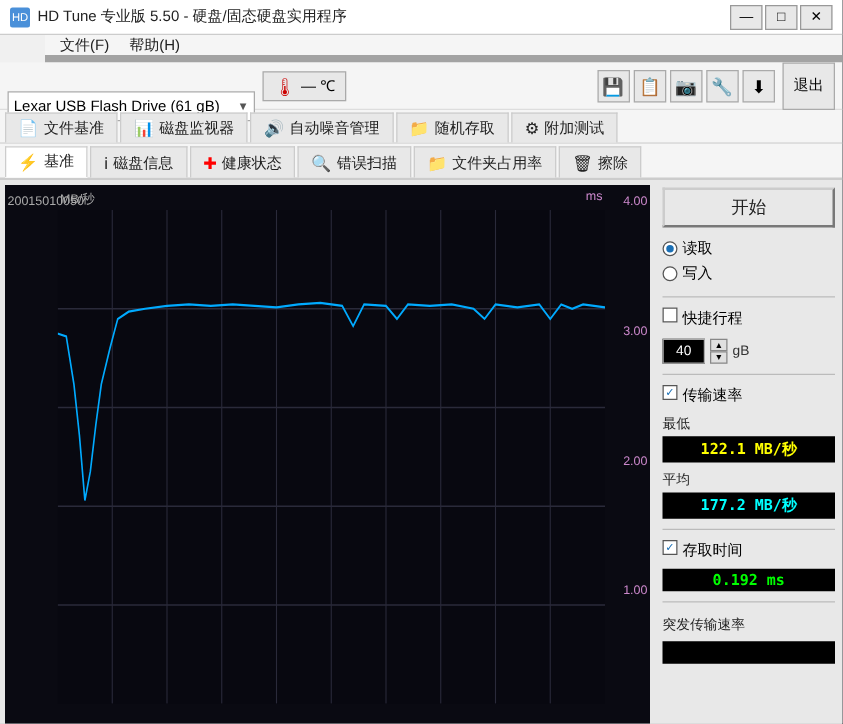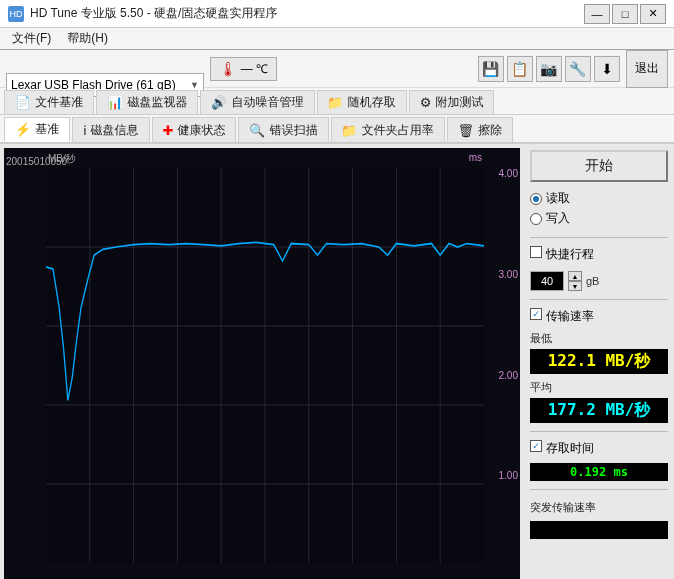--- a/index.html
+++ b/index.html
@@ -6,21 +6,21 @@
     body { width: 674px; height: 579px; font-family: 'Microsoft YaHei', SimSun, sans-serif; font-size: 12px; background: #f0f0f0; overflow: hidden; }
     
     
     .titlebar { background: #fff; border-bottom: 1px solid #ccc; display: flex; align-items: center; justify-content: space-between; padding: 4px 8px; height: 28px; }
     .titlebar-left { display: flex; align-items: center; gap: 6px; font-size: 12px; color: #222; }
     .titlebar-icon { width: 16px; height: 16px; background: #4a90d9; border-radius: 2px; display: flex; align-items: center; justify-content: center; color: white; font-size: 9px; }
     .titlebar-controls { display: flex; gap: 2px; }
     .titlebar-btn { width: 26px; height: 20px; border: 1px solid #999; background: #e8e8e8; cursor: pointer; font-size: 11px; display: flex; align-items: center; justify-content: center; }
 
     
-    .menubar { background: #f5f5f5; border-bottom: 1px solid #a3a3a3; display: flex; align-items: center; padding: 2px 4px; height: 22px; }
+    .menubar { background: #f5f5f5; border-bottom: 6px solid #a3a3a3; display: flex; align-items: center; padding: 2px 4px; height: 22px; margin-left: 36px; }
     .menu-item { padding: 2px 8px; cursor: pointer; font-size: 12px; color: #222; }
 
     
     .toolbar { background: #f5f5f5; border-bottom: 1px solid #ddd; display: flex; align-items: center; padding: 4px 6px; height: 38px; gap: 6px; }
     .device-select { display: flex; align-items: center; gap: 4px; }
     .device-dropdown { height: 24px; border: 1px solid #aaa; background: white; font-size: 12px; padding: 0 4px; width: 198px; display: flex; align-items: center; justify-content: space-between; cursor: pointer; margin-top: 32px; }
     .device-dropdown-arrow { font-size: 9px; color: #555; }
     .temp-btn { height: 24px; border: 1px solid #aaa; background: #e8e8e8; padding: 0 8px; display: flex; align-items: center; gap: 4px; cursor: pointer; font-size: 12px; }
     .temp-icon { color: #cc0000; font-size: 14px; }
     .toolbar-icons { display: flex; gap: 3px; margin-left: auto; }
@@ -33,21 +33,21 @@
     .tab { display: flex; align-items: center; gap: 4px; padding: 3px 10px; border: 1px solid #ccc; border-bottom: none; background: #e8e8e8; cursor: pointer; font-size: 12px; color: #222; }
     .tab.active { background: white; border-bottom: 1px solid white; z-index: 1; }
     .tab-icon { font-size: 13px; }
 
     
     .main { display: flex; background: #e8e8e8; height: calc(579px - 28px - 22px - 38px - 26px - 26px); }
 
     
     .chart-area { flex: 1; background: #0a0a12; margin: 4px; position: relative; min-width: 0; }
     .chart-axis-y-left { position: absolute; left: 0; top: 0; bottom: 0; width: 42px; display: flex; flex-direction: row; justify-content: space-between; padding: 8px 2px; }
-    .chart-axis-y-right { position: absolute; right: 0; top: 12px; bottom: 0; width: 36px; display: flex; flex-direction: column; justify-content: space-between; padding: 8px 2px; text-align: right; }
+    .chart-axis-y-right { position: absolute; right: 0; top: 0; bottom: 0; width: 36px; display: flex; flex-direction: column; justify-content: space-between; padding: 8px 2px; text-align: right; }
     .axis-label { font-size: 10px; color: #aaa; }
     .axis-label-right { font-size: 10px; color: #cc88cc; text-align: right; }
     .chart-title-left { position: absolute; top: 4px; left: 44px; font-size: 10px; color: #aaa; }
     .chart-title-right { position: absolute; top: 4px; right: 38px; font-size: 10px; color: #cc88cc; }
     .chart-inner { position: absolute; left: 42px; right: 36px; top: 20px; bottom: 16px; overflow: hidden; }
 
     
     .right-panel { width: 150px; padding: 6px; display: flex; flex-direction: column; gap: 6px; }
     .start-btn { width: 100%; height: 32px; background: #e8e8e8; border: 2px outset #ccc; font-size: 14px; cursor: pointer; font-family: 'Microsoft YaHei', sans-serif; color: #222; }
     .radio-group { display: flex; flex-direction: column; gap: 3px; padding: 2px 0; }
@@ -56,21 +56,21 @@
     .radio-dot { width: 6px; height: 6px; border-radius: 50%; background: #1a6fb5; }
     .checkbox-item { display: flex; align-items: flex-start; gap: 4px; font-size: 12px; cursor: pointer; }
     .checkbox-box { width: 12px; height: 12px; border: 1px solid #555; background: white; display: flex; align-items: center; justify-content: center; font-size: 9px; color: #1a6fb5; }
     .spinner-group { display: flex; align-items: center; gap: 4px; margin-top: 2px; }
     .spinner-input { width: 34px; height: 20px; border: 1px solid #aaa; background: black; color: white; font-size: 11px; padding: 0 4px; text-align: center; }
     .spinner-btns { display: flex; flex-direction: column; }
     .spinner-btn { width: 14px; height: 10px; border: 1px solid #888; background: #e0e0e0; font-size: 7px; display: flex; align-items: center; justify-content: center; cursor: pointer; line-height: 1; }
     .unit-label { font-size: 11px; color: #333; }
     .stat-section { display: flex; flex-direction: column; gap: 3px; }
     .stat-label { font-size: 11px; color: #222; }
-    .stat-value { background: black; color: #ffff00; font-size: 16px; font-weight: bold; padding: 2px 0; text-align: center; font-family: monospace; }
+    .stat-value { background: black; color: #ffff00; font-size: 12px; font-weight: bold; padding: 2px 0; text-align: center; font-family: monospace; }
     .stat-value.cyan { color: #00ffff; }
     .section-label { font-size: 11px; color: #222; margin-top: 2px; }
     .stat-value-ms { background: black; color: #00ff00; font-size: 12px; font-weight: bold; padding: 2px 6px; text-align: center; font-family: monospace; }
     .stat-value-burst { background: black; color: #ff8800; font-size: 12px; font-weight: bold; padding: 2px 6px; text-align: center; font-family: monospace; }
     .divider-line { height: 1px; background: #bbb; margin: 2px 0; }
   </style>
 </head>
 <body>
 
 <div class="titlebar">

